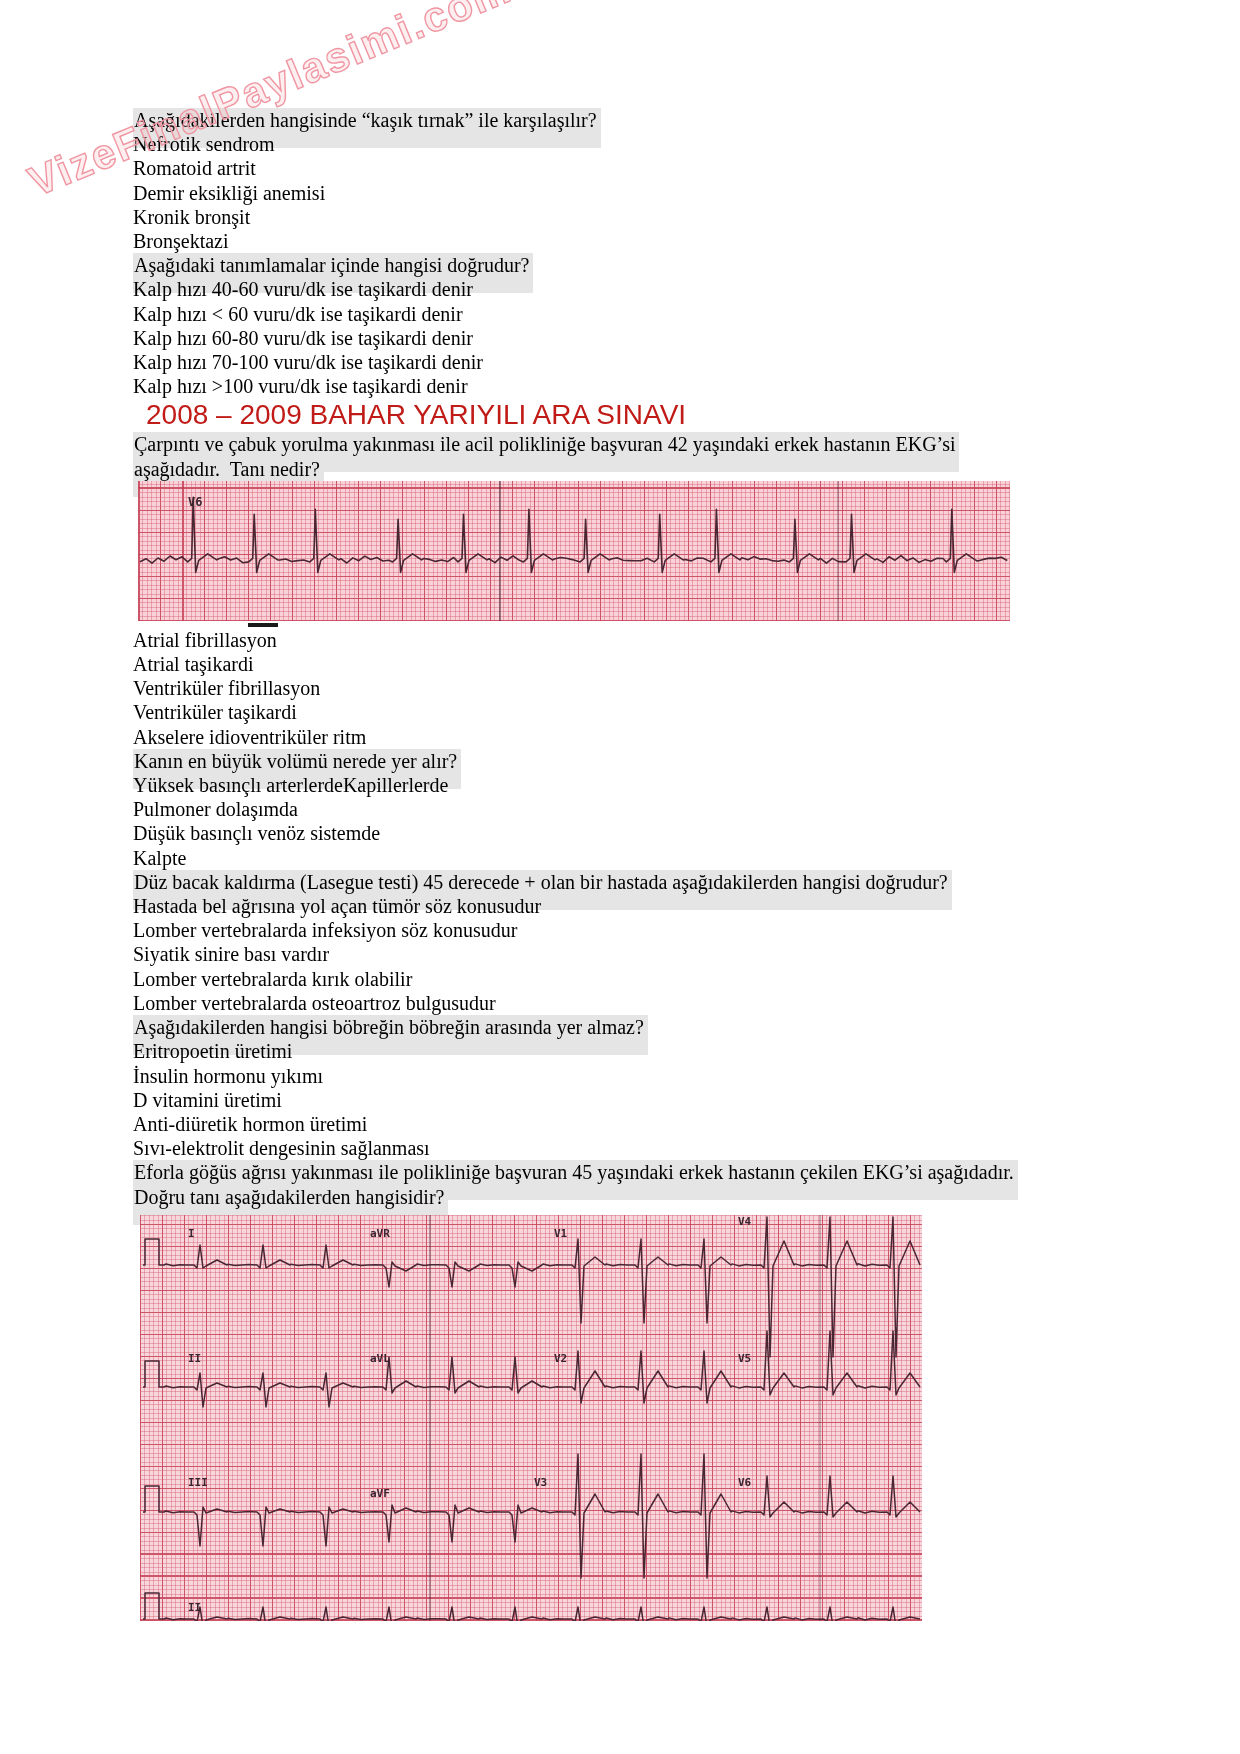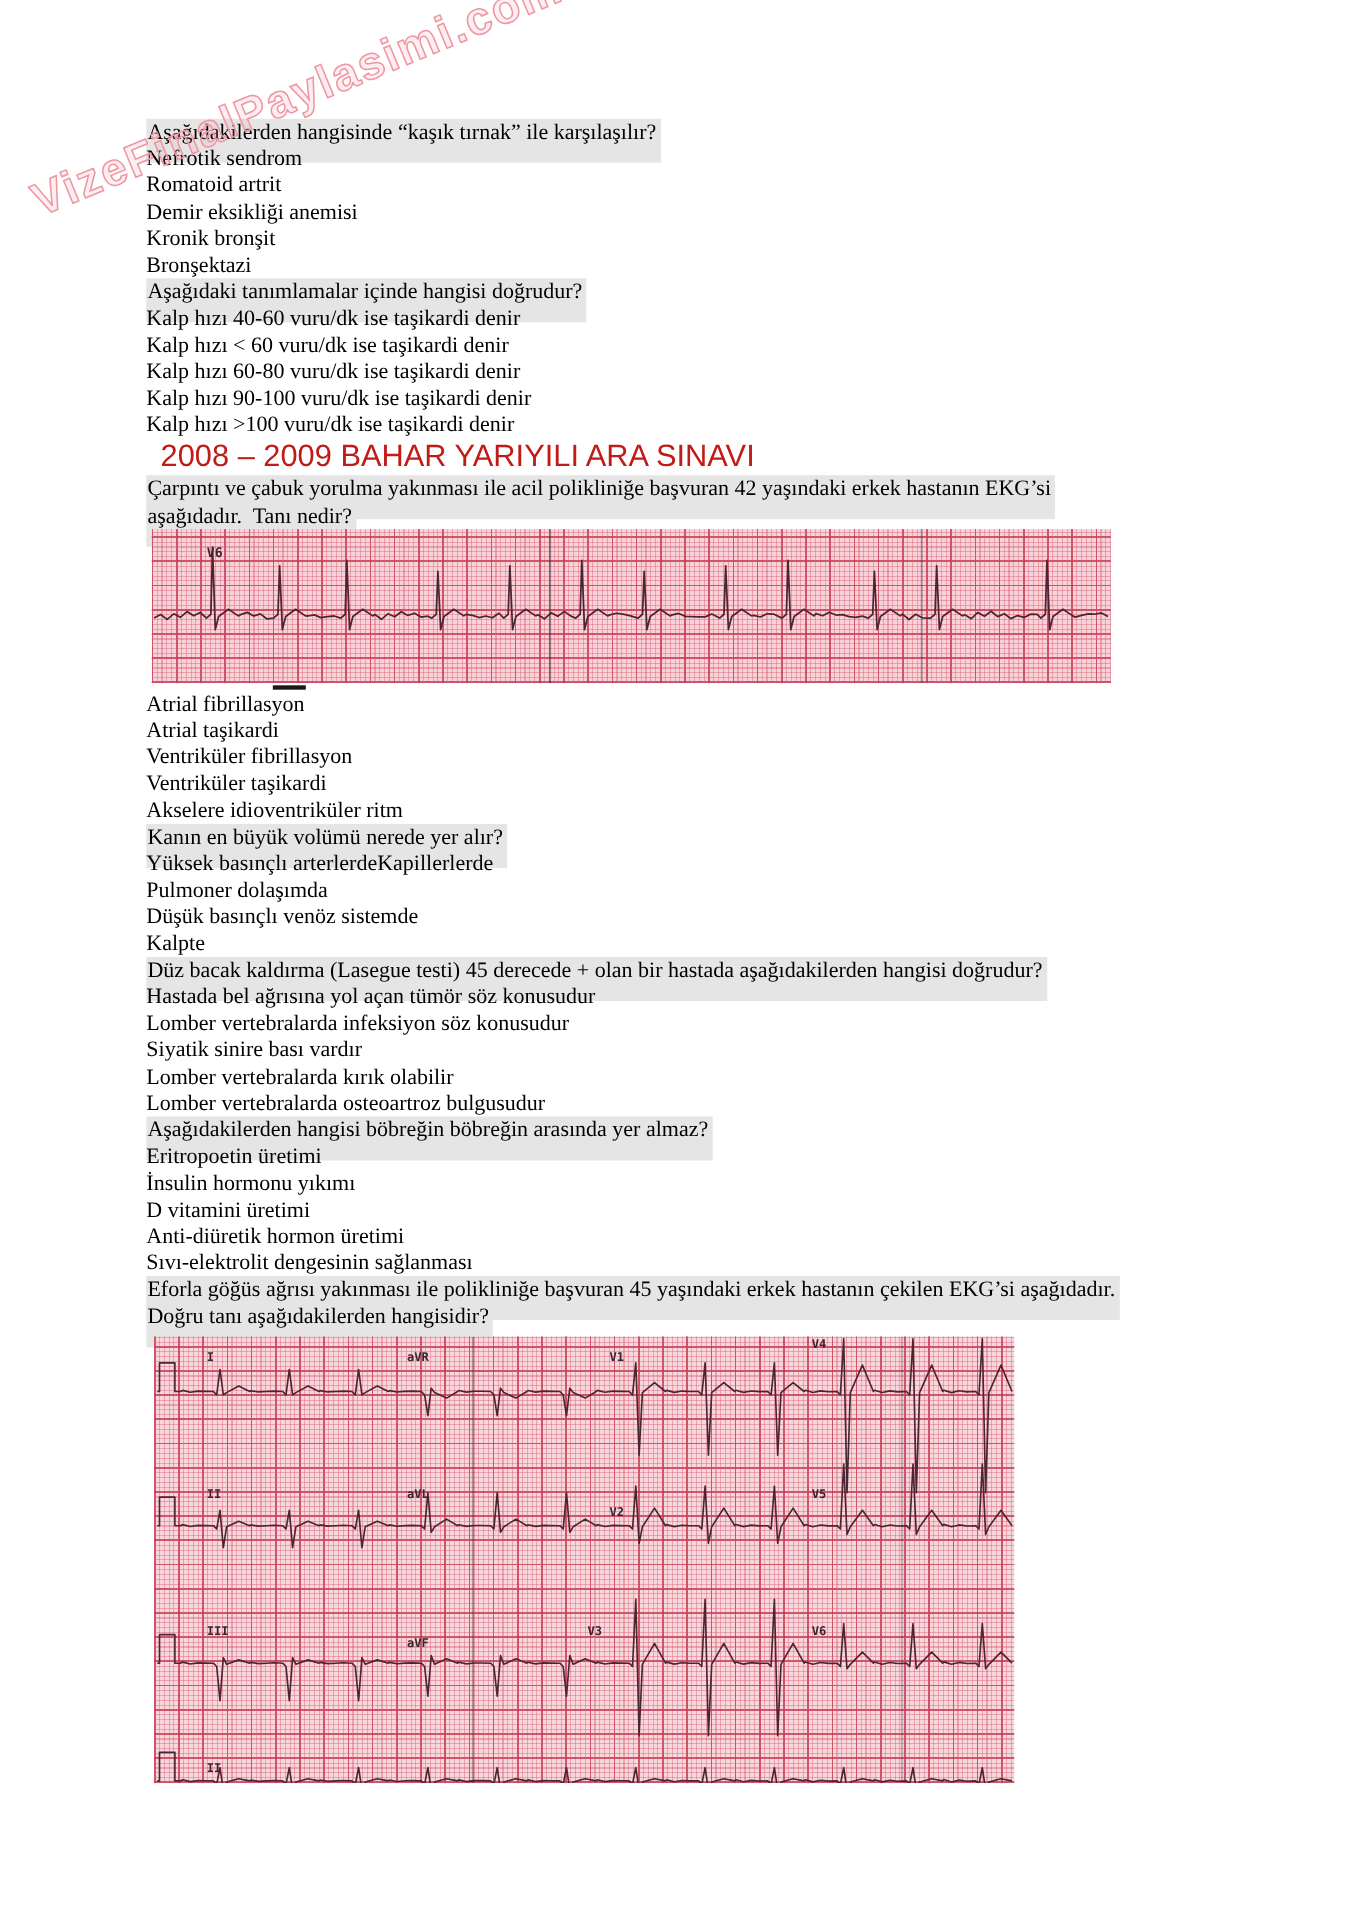--- a/index.html
+++ b/index.html
@@ -69,21 +69,21 @@
     <div class="line"><span class="hl">Aşağıdakilerden hangisinde “kaşık tırnak” ile karşılaşılır?</span></div>
     <div class="line">Nefrotik sendrom</div>
     <div class="line">Romatoid artrit</div>
     <div class="line">Demir eksikliği anemisi</div>
     <div class="line">Kronik bronşit</div>
     <div class="line">Bronşektazi</div>
     <div class="line"><span class="hl">Aşağıdaki tanımlamalar içinde hangisi doğrudur?</span></div>
     <div class="line">Kalp hızı 40-60 vuru/dk ise taşikardi denir</div>
     <div class="line">Kalp hızı &lt; 60 vuru/dk ise taşikardi denir</div>
     <div class="line">Kalp hızı 60-80 vuru/dk ise taşikardi denir</div>
-    <div class="line">Kalp hızı 90-100 vuru/dk ise taşikardi denir</div>
+    <div class="line">Kalp hızı 70-100 vuru/dk ise taşikardi denir</div>
     <div class="line">Kalp hızı &gt;100 vuru/dk ise taşikardi denir</div>
     <div class="heading">2008 – 2009 BAHAR YARIYILI ARA SINAVI</div>
     <div class="line"><span class="hl">Çarpıntı ve çabuk yorulma yakınması ile acil polikliniğe başvuran 42 yaşındaki erkek hastanın EKG’si</span></div>
     <div class="line"><span class="hl">aşağıdadır.  Tanı nedir?</span></div>
     <div class="ecg ecg--one">
       <span class="lead-label" style="left: 50px; top: 14px;">V6</span>
       <svg width="872" height="140">
         <path d="M2.0 80.8 L 8.0 77.7 L 14.0 82.1 L 20.0 77.0 L 26.0 80.2 L 32.0 75.0 L 38.0 78.8 L 44.0 75.8 L 49.7 80.9 L 53.7 77.4 L 55.2 16.4 L 57.7 91.4 L 60.7 79.4 L 69.7 72.9 L 78.7 78.9 L 80.7 77.8 L 86.7 75.7 L 92.7 79.0 L 98.7 77.1 L 104.7 81.7 L 110.7 80.9 L 114.7 77.4 L 116.2 33.4 L 118.7 91.4 L 121.7 79.4 L 130.7 72.9 L 139.7 78.9 L 141.7 79.0 L 147.7 78.0 L 153.7 80.5 L 159.7 79.6 L 165.7 79.0 L 171.8 80.9 L 175.8 77.4 L 177.3 28.4 L 179.8 91.4 L 182.8 79.4 L 191.8 72.9 L 200.8 78.9 L 202.8 77.7 L 208.8 82.0 L 214.8 76.9 L 220.8 79.7 L 226.8 75.1 L 232.8 78.5 L 238.8 76.5 L 244.8 80.0 L 250.8 79.2 L 254.6 80.9 L 258.6 77.4 L 260.1 38.4 L 262.6 91.4 L 265.6 79.4 L 274.6 72.9 L 283.6 78.9 L 285.6 77.5 L 291.6 78.4 L 297.6 80.4 L 303.6 79.0 L 309.6 80.6 L 315.6 76.5 L 320.0 80.9 L 324.0 77.4 L 325.5 33.4 L 328.0 91.4 L 331.0 79.4 L 340.0 72.9 L 349.0 78.9 L 351.0 77.8 L 357.0 81.6 L 363.0 76.1 L 369.0 79.3 L 375.0 74.8 L 381.0 79.1 L 385.4 80.9 L 389.4 77.4 L 390.9 28.4 L 393.4 91.4 L 396.4 79.4 L 405.4 72.9 L 414.4 78.9 L 416.4 78.0 L 422.4 76.5 L 428.4 77.2 L 434.4 78.6 L 442.1 80.9 L 446.1 77.4 L 447.6 38.4 L 450.1 91.4 L 453.1 79.4 L 462.1 72.9 L 471.1 78.9 L 473.1 78.0 L 479.1 76.7 L 485.1 79.3 L 491.1 79.6 L 497.1 79.8 L 503.1 79.8 L 509.1 77.2 L 516.2 80.9 L 520.2 77.4 L 521.7 33.4 L 524.2 91.4 L 527.2 79.4 L 536.2 72.9 L 545.2 78.9 L 547.2 78.5 L 553.2 79.9 L 559.2 77.0 L 565.2 77.2 L 572.9 80.9 L 576.9 77.4 L 578.4 28.4 L 580.9 91.4 L 583.9 79.4 L 592.9 72.9 L 601.9 78.9 L 603.9 76.8 L 609.9 78.8 L 615.9 75.6 L 621.9 78.1 L 627.9 77.8 L 633.9 79.6 L 639.9 80.2 L 645.9 79.1 L 651.4 80.9 L 655.4 77.4 L 656.9 38.4 L 659.4 91.4 L 662.4 79.4 L 671.4 72.9 L 680.4 78.9 L 682.4 77.3 L 688.4 82.2 L 694.4 77.4 L 700.4 80.6 L 708.0 80.9 L 712.0 77.4 L 713.5 33.4 L 716.0 91.4 L 719.0 79.4 L 728.0 72.9 L 737.0 78.9 L 739.0 77.9 L 745.0 81.4 L 751.0 75.8 L 757.0 79.2 L 763.0 74.7 L 769.0 79.6 L 775.0 76.9 L 781.0 81.4 L 787.0 78.6 L 793.0 80.3 L 799.0 77.3 L 805.0 77.5 L 808.3 80.9 L 812.3 77.4 L 813.8 28.4 L 816.3 91.4 L 819.3 79.4 L 828.3 72.9 L 837.3 78.9 L 839.3 80.0 L 845.3 78.4 L 851.3 77.1 L 857.3 77.4 L 863.3 76.2 L 869.3 79.5" fill="none" stroke="#4a2633" stroke-width="1.6" stroke-linejoin="round"></path>
         <line x1="362" x2="362" y1="0" y2="140" stroke="rgba(60,25,40,0.5)" stroke-width="2"></line>
         <line x1="700" x2="700" y1="0" y2="140" stroke="rgba(60,25,40,0.3)" stroke-width="2"></line>
@@ -114,21 +114,21 @@
     <div class="line">Sıvı-elektrolit dengesinin sağlanması</div>
     <div class="line"><span class="hl">Eforla göğüs ağrısı yakınması ile polikliniğe başvuran 45 yaşındaki erkek hastanın çekilen EKG’si aşağıdadır.</span></div>
     <div class="line"><span class="hl">Doğru tanı aşağıdakilerden hangisidir?</span></div>
     <div class="ecg ecg--two">
       <span class="lead-label" style="left: 48px; top: 12px;">I</span>
       <span class="lead-label" style="left: 230px; top: 12px;">aVR</span>
       <span class="lead-label" style="left: 414px; top: 12px;">V1</span>
       <span class="lead-label" style="left: 598px; top: 0;">V4</span>
       <span class="lead-label" style="left: 48px; top: 137px;">II</span>
       <span class="lead-label" style="left: 230px; top: 137px;">aVL</span>
-      <span class="lead-label" style="left: 414px; top: 137px; margin-top: 16px;">V2</span>
+      <span class="lead-label" style="left: 414px; top: 137px;">V2</span>
       <span class="lead-label" style="left: 598px; top: 137px;">V5</span>
       <span class="lead-label" style="left: 48px; top: 261px;">III</span>
       <span class="lead-label" style="left: 230px; top: 272px;">aVF</span>
       <span class="lead-label" style="left: 394px; top: 261px;">V3</span>
       <span class="lead-label" style="left: 598px; top: 261px;">V6</span>
       <span class="lead-label" style="left: 48px; top: 386px;">II</span>
       <svg width="782" height="406">
         <path d="M3.0 50.0 L 5.0 50.0 L 5.0 24.0 L 19.0 24.0 L 19.0 50.0 L 24.0 50.0 L 26.0 49.0 L 33.0 50.7 L 40.0 49.7 L 47.0 49.9 L 54.0 50.0 L 57.0 53.0 L 60.0 30.0 L 63.0 53.0 L 66.0 51.0 L 77.0 45.0 L 87.0 50.0 L 88.0 49.3 L 95.0 50.4 L 102.0 50.0 L 109.0 49.6 L 117.0 50.0 L 120.0 53.0 L 123.0 30.0 L 126.0 53.0 L 129.0 51.0 L 140.0 45.0 L 150.0 50.0 L 151.0 49.2 L 158.0 50.4 L 165.0 50.0 L 172.0 49.6 L 180.0 50.0 L 183.0 53.0 L 186.0 30.0 L 189.0 53.0 L 192.0 51.0 L 203.0 45.0 L 213.0 50.0 L 214.0 49.2 L 221.0 50.5 L 228.0 49.9 L 235.0 49.7 L 243.0 50.0 L 246.0 53.0 L 249.0 72.0 L 252.0 47.0 L 255.0 51.0 L 266.0 56.0 L 276.0 50.0 L 277.0 49.1 L 284.0 50.6 L 291.0 49.8 L 298.0 49.8 L 306.0 50.0 L 309.0 53.0 L 312.0 72.0 L 315.0 47.0 L 318.0 51.0 L 329.0 56.0 L 339.0 50.0 L 340.0 49.1 L 347.0 50.6 L 354.0 49.7 L 361.0 49.9 L 369.0 50.0 L 372.0 53.0 L 375.0 72.0 L 378.0 47.0 L 381.0 51.0 L 392.0 56.0 L 402.0 50.0 L 403.0 49.0 L 410.0 50.7 L 417.0 49.7 L 424.0 49.9 L 432.0 50.0 L 435.0 53.0 L 438.0 24.0 L 441.0 108.0 L 444.0 51.0 L 455.0 42.0 L 465.0 50.0 L 466.0 49.0 L 473.0 50.8 L 480.0 49.6 L 487.0 50.0 L 495.0 50.0 L 498.0 53.0 L 501.0 24.0 L 504.0 108.0 L 507.0 51.0 L 518.0 42.0 L 528.0 50.0 L 529.0 48.9 L 536.0 50.8 L 543.0 49.5 L 550.0 50.1 L 558.0 50.0 L 561.0 53.0 L 564.0 24.0 L 567.0 108.0 L 570.0 51.0 L 581.0 42.0 L 591.0 50.0 L 592.0 48.9 L 599.0 50.9 L 606.0 49.4 L 613.0 50.2 L 621.0 50.0 L 624.0 53.0 L 627.0 2.0 L 630.0 142.0 L 633.0 51.0 L 644.0 26.0 L 654.0 50.0 L 655.0 48.9 L 662.0 50.9 L 669.0 49.4 L 676.0 50.3 L 684.0 50.0 L 687.0 53.0 L 690.0 2.0 L 693.0 142.0 L 696.0 51.0 L 707.0 26.0 L 717.0 50.0 L 718.0 48.8 L 725.0 51.0 L 732.0 49.3 L 739.0 50.3 L 747.0 50.0 L 750.0 53.0 L 753.0 2.0 L 756.0 142.0 L 759.0 51.0 L 770.0 26.0 L 780.0 50.0" fill="none" stroke="#4a2633" stroke-width="1.5" stroke-linejoin="round"></path>
         <path d="M3.0 172.0 L 5.0 172.0 L 5.0 146.0 L 19.0 146.0 L 19.0 172.0 L 24.0 172.0 L 26.0 171.0 L 33.0 172.7 L 40.0 171.7 L 47.0 171.9 L 54.0 172.0 L 57.0 175.0 L 60.0 158.0 L 63.0 192.0 L 66.0 173.0 L 77.0 168.0 L 87.0 172.0 L 88.0 171.3 L 95.0 172.4 L 102.0 172.0 L 109.0 171.6 L 117.0 172.0 L 120.0 175.0 L 123.0 158.0 L 126.0 192.0 L 129.0 173.0 L 140.0 168.0 L 150.0 172.0 L 151.0 171.2 L 158.0 172.4 L 165.0 172.0 L 172.0 171.6 L 180.0 172.0 L 183.0 175.0 L 186.0 158.0 L 189.0 192.0 L 192.0 173.0 L 203.0 168.0 L 213.0 172.0 L 214.0 171.2 L 221.0 172.5 L 228.0 171.9 L 235.0 171.7 L 243.0 172.0 L 246.0 175.0 L 249.0 142.0 L 252.0 178.0 L 255.0 173.0 L 266.0 166.0 L 276.0 172.0 L 277.0 171.1 L 284.0 172.6 L 291.0 171.8 L 298.0 171.8 L 306.0 172.0 L 309.0 175.0 L 312.0 142.0 L 315.0 178.0 L 318.0 173.0 L 329.0 166.0 L 339.0 172.0 L 340.0 171.1 L 347.0 172.6 L 354.0 171.7 L 361.0 171.9 L 369.0 172.0 L 372.0 175.0 L 375.0 142.0 L 378.0 178.0 L 381.0 173.0 L 392.0 166.0 L 402.0 172.0 L 403.0 171.0 L 410.0 172.7 L 417.0 171.7 L 424.0 171.9 L 432.0 172.0 L 435.0 175.0 L 438.0 136.0 L 441.0 188.0 L 444.0 173.0 L 455.0 156.0 L 465.0 172.0 L 466.0 171.0 L 473.0 172.8 L 480.0 171.6 L 487.0 172.0 L 495.0 172.0 L 498.0 175.0 L 501.0 136.0 L 504.0 188.0 L 507.0 173.0 L 518.0 156.0 L 528.0 172.0 L 529.0 170.9 L 536.0 172.8 L 543.0 171.5 L 550.0 172.1 L 558.0 172.0 L 561.0 175.0 L 564.0 136.0 L 567.0 188.0 L 570.0 173.0 L 581.0 156.0 L 591.0 172.0 L 592.0 170.9 L 599.0 172.9 L 606.0 171.4 L 613.0 172.2 L 621.0 172.0 L 624.0 175.0 L 627.0 116.0 L 630.0 180.0 L 633.0 173.0 L 644.0 158.0 L 654.0 172.0 L 655.0 170.9 L 662.0 172.9 L 669.0 171.4 L 676.0 172.3 L 684.0 172.0 L 687.0 175.0 L 690.0 116.0 L 693.0 180.0 L 696.0 173.0 L 707.0 158.0 L 717.0 172.0 L 718.0 170.8 L 725.0 173.0 L 732.0 171.3 L 739.0 172.3 L 747.0 172.0 L 750.0 175.0 L 753.0 116.0 L 756.0 180.0 L 759.0 173.0 L 770.0 158.0 L 780.0 172.0" fill="none" stroke="#4a2633" stroke-width="1.5" stroke-linejoin="round"></path>
         <path d="M3.0 297.0 L 5.0 297.0 L 5.0 271.0 L 19.0 271.0 L 19.0 297.0 L 24.0 297.0 L 26.0 296.0 L 33.0 297.7 L 40.0 296.7 L 47.0 296.9 L 54.0 297.0 L 57.0 300.0 L 60.0 331.0 L 63.0 292.0 L 66.0 298.0 L 77.0 294.0 L 87.0 297.0 L 88.0 296.3 L 95.0 297.4 L 102.0 297.0 L 109.0 296.6 L 117.0 297.0 L 120.0 300.0 L 123.0 331.0 L 126.0 292.0 L 129.0 298.0 L 140.0 294.0 L 150.0 297.0 L 151.0 296.2 L 158.0 297.4 L 165.0 297.0 L 172.0 296.6 L 180.0 297.0 L 183.0 300.0 L 186.0 331.0 L 189.0 292.0 L 192.0 298.0 L 203.0 294.0 L 213.0 297.0 L 214.0 296.2 L 221.0 297.5 L 228.0 296.9 L 235.0 296.7 L 243.0 297.0 L 246.0 300.0 L 249.0 327.0 L 252.0 290.0 L 255.0 298.0 L 266.0 293.0 L 276.0 297.0 L 277.0 296.1 L 284.0 297.6 L 291.0 296.8 L 298.0 296.8 L 306.0 297.0 L 309.0 300.0 L 312.0 327.0 L 315.0 290.0 L 318.0 298.0 L 329.0 293.0 L 339.0 297.0 L 340.0 296.1 L 347.0 297.6 L 354.0 296.7 L 361.0 296.9 L 369.0 297.0 L 372.0 300.0 L 375.0 327.0 L 378.0 290.0 L 381.0 298.0 L 392.0 293.0 L 402.0 297.0 L 403.0 296.0 L 410.0 297.7 L 417.0 296.7 L 424.0 296.9 L 432.0 297.0 L 435.0 300.0 L 438.0 239.0 L 441.0 363.0 L 444.0 298.0 L 455.0 279.0 L 465.0 297.0 L 466.0 296.0 L 473.0 297.8 L 480.0 296.6 L 487.0 297.0 L 495.0 297.0 L 498.0 300.0 L 501.0 239.0 L 504.0 363.0 L 507.0 298.0 L 518.0 279.0 L 528.0 297.0 L 529.0 295.9 L 536.0 297.8 L 543.0 296.5 L 550.0 297.1 L 558.0 297.0 L 561.0 300.0 L 564.0 239.0 L 567.0 363.0 L 570.0 298.0 L 581.0 279.0 L 591.0 297.0 L 592.0 295.9 L 599.0 297.9 L 606.0 296.4 L 613.0 297.2 L 621.0 297.0 L 624.0 300.0 L 627.0 261.0 L 630.0 302.0 L 633.0 298.0 L 644.0 287.0 L 654.0 297.0 L 655.0 295.9 L 662.0 297.9 L 669.0 296.4 L 676.0 297.3 L 684.0 297.0 L 687.0 300.0 L 690.0 261.0 L 693.0 302.0 L 696.0 298.0 L 707.0 287.0 L 717.0 297.0 L 718.0 295.8 L 725.0 298.0 L 732.0 296.3 L 739.0 297.3 L 747.0 297.0 L 750.0 300.0 L 753.0 261.0 L 756.0 302.0 L 759.0 298.0 L 770.0 287.0 L 780.0 297.0" fill="none" stroke="#4a2633" stroke-width="1.5" stroke-linejoin="round"></path>

